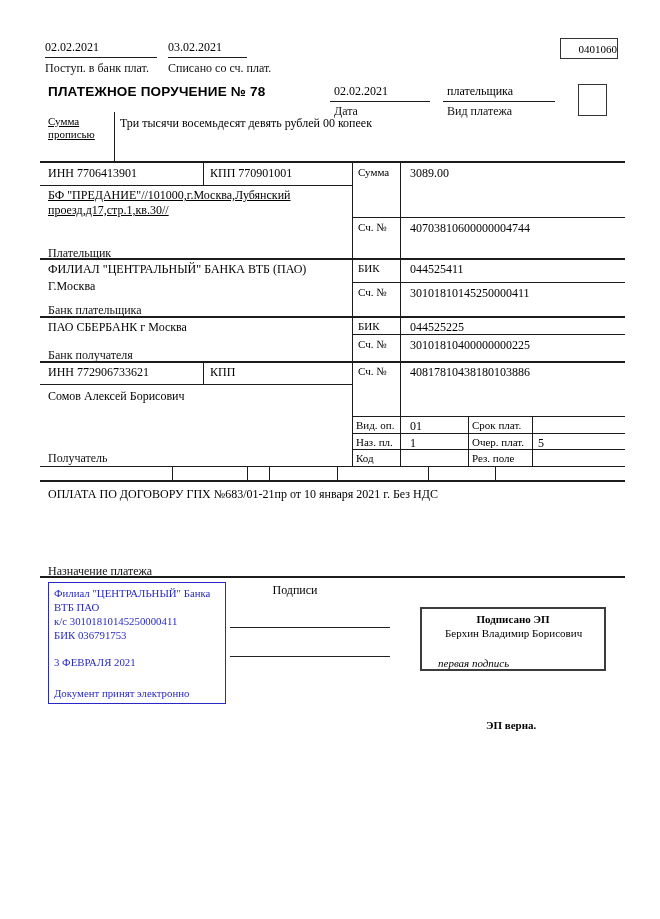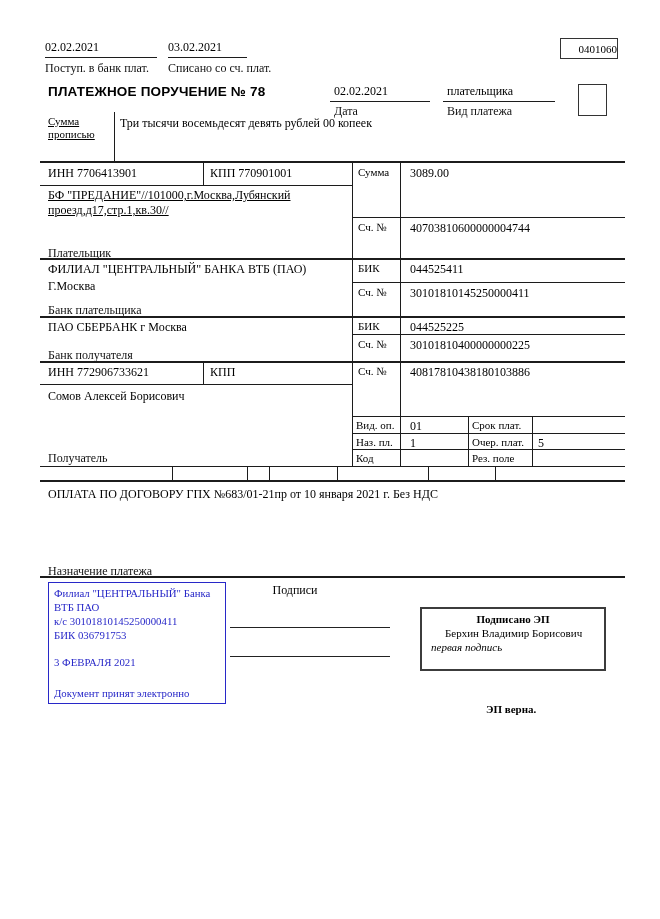--- a/index.html
+++ b/index.html
@@ -17,21 +17,21 @@
   .box{position:absolute;border:1px solid #333;display:flex;align-items:center;justify-content:flex-end;}
   .stamp{position:absolute;left:48px;top:582px;width:178px;height:122px;
          border:1.5px solid #2828c8;color:#2828c8;font-size:10.8px;line-height:14px;
          padding:3px 5px;box-sizing:border-box;display:flex;flex-direction:column;}
   .stamp .gap{height:13px;}
   .stamp .spacer{flex:1;}
   .esign{position:absolute;left:420px;top:607px;width:186px;height:64px;
          border:2px solid #3c3c3c;box-sizing:border-box;font-size:11px;line-height:14px;padding-top:3px;}
   .esign .et{font-weight:bold;text-align:center;}
   .esign .en{padding-left:23px;}
-  .esign .ek{padding-left:9px;font-style:italic;}
+  .esign .ek{padding-left:16px;font-style:italic;margin-top:16px;}
   .esign .ev{font-weight:bold;padding-left:64px;margin-top:48px;}
   .ctr{text-align:center;}
 </style>
 </head>
 <body>
 
 <div class="page">
 
   <div class="t s12" style="left:45px;top:40px">02.02.2021</div>
   <div class="hl" style="left:45px;top:57px;width:112px"></div>

